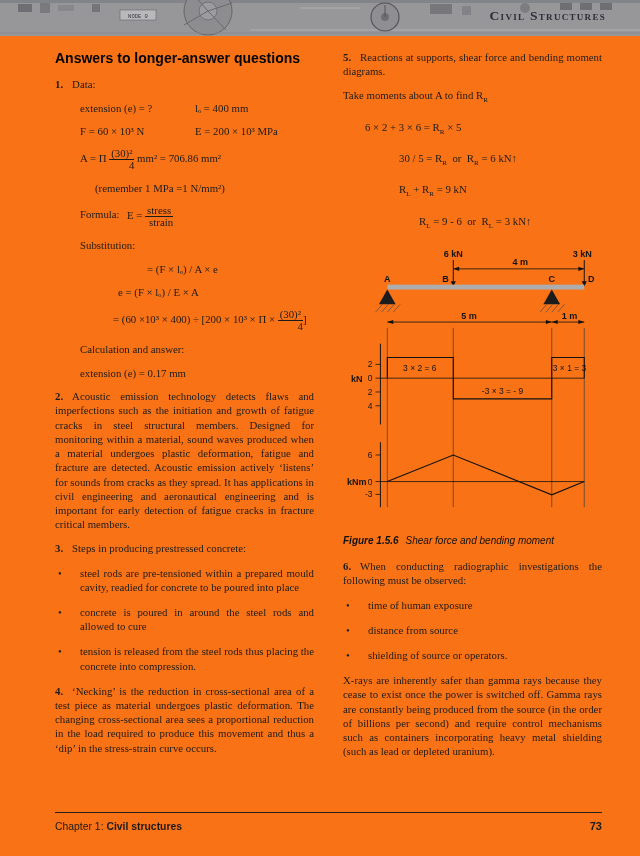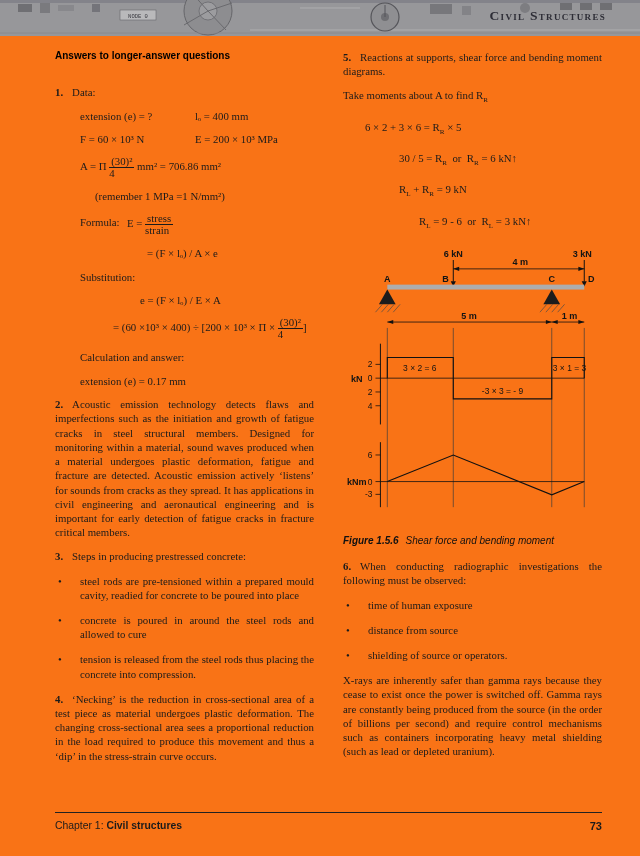--- a/index.html
+++ b/index.html
@@ -9,35 +9,35 @@
 
   
   .banner{position:absolute;top:0;left:0;width:640px;height:36px;background:#97979a}
   .banner svg{display:block}
   .banner-title{position:absolute;right:34px;top:8px;font-variant:small-caps;font-weight:bold;
     letter-spacing:1.3px;font-size:13.5px;color:#2d2d36;font-family:"Liberation Serif",serif}
 
   
   .content{position:absolute;top:50px;left:55px;width:547px;display:flex;gap:29px}
   .col{width:259px}
-  .heading{font-family:"Liberation Sans",sans-serif;font-size:10px;font-weight:bold;color:#000;margin-bottom:24px}
+  .heading{font-family:"Liberation Sans",sans-serif;font-size:14px;font-weight:bold;color:#000;margin-bottom:11px}
 
   p.para{text-align:justify;line-height:14.2px;margin-bottom:10px}
   .num{font-weight:bold;padding-right:9px}
 
   .mrow{line-height:14.6px;margin-bottom:9px}
   .il{margin-left:25px}
   .il2{margin-left:40px}
   .ilf2{margin-left:92px}
-  .ils1{margin-left:85px}
+  .ils1{margin-left:63px}
   .ils2{margin-left:58px}
   .cell{display:inline-block;width:115px}
   .flabel{display:inline-block;width:47px}
 
-  .frac{display:inline-block;text-align:left;vertical-align:-0.75em;line-height:1.08}
+  .frac{display:inline-block;text-align:right;vertical-align:-0.75em;line-height:1.08}
   .frac .fn{display:block;border-bottom:1px solid #1b1b1b;padding:0 2px}
   .frac .fd{display:block}
 
   ul.blist{list-style:none;margin:0 0 10px 0}
   .blist li{position:relative;padding-left:25px;margin-bottom:11px;text-align:justify;line-height:14.2px}
   .blist .dot{position:absolute;left:3px;top:0}
 
   .mline{line-height:14.2px;margin-bottom:12px}
   .mi1{margin-left:22px}
   .mi2{margin-left:56px}
@@ -47,21 +47,21 @@
   .fig{margin:2px 16px 4px 0}
   .figsvg text{font-family:"Liberation Sans",sans-serif;fill:#141414}
   .figsvg .t{font-size:8.6px}
   .figsvg .b{font-size:9.2px;font-weight:bold}
   .caption{font-family:"Liberation Sans",sans-serif;font-style:italic;font-size:10px;margin:0 0 13px 0;color:#111}
   .cap-label{font-weight:bold;margin-right:7px}
 
   
   .footer{position:absolute;left:55px;width:547px;top:812px;font-family:"Liberation Sans",sans-serif;font-size:10.4px}
   .rule{border-top:1.2px solid #222;margin-bottom:7px}
-  .frow{display:flex;justify-content:space-between;align-items:flex-start}
+  .frow{display:flex;justify-content:space-between;align-items:center}
   .fb{font-weight:bold}
   .fr{font-weight:bold;font-size:11px}
 </style>
 </head>
 <body>
 
 <div class="page">
 
   <header class="banner">
     <svg width="640" height="36" viewBox="0 0 640 36">
@@ -97,22 +97,22 @@
     <section class="col">
       <h1 class="heading">Answers to longer-answer questions</h1>
 
       <div class="item">
         <p class="mrow"><span class="num">1.</span><span>Data:</span></p>
         <div class="mrow il"><span class="cell">extension (e) = ?</span><span>lₒ = 400 mm</span></div>
         <div class="mrow il"><span class="cell">F = 60 × 10³ N</span><span>E = 200 × 10³ MPa</span></div>
         <div class="mrow il"><span>A = Π </span><span class="frac"><span class="fn">(30)²</span><span class="fd">4</span></span><span> mm² = 706.86 mm²</span></div>
         <div class="mrow il2"><span>(remember 1 MPa =1 N/mm²)</span></div>
         <div class="mrow il"><span class="flabel">Formula:</span><span>E = </span><span class="frac"><span class="fn">stress</span><span class="fd">strain</span></span></div>
+        <div class="mrow il"><span>Substitution:</span></div>
         <div class="mrow ilf2"><span>= (F × lₒ) / A × e</span></div>
-        <div class="mrow il"><span>Substitution:</span></div>
         <div class="mrow ils1"><span>e = (F × lₒ) / E × A</span></div>
         <div class="mrow ils2"><span>= (60 ×10³ × 400) ÷ [200 × 10³ × Π × </span><span class="frac"><span class="fn">(30)²</span><span class="fd">4</span></span><span>]</span></div>
         <div class="mrow il"><span>Calculation and answer:</span></div>
         <div class="mrow il"><span>extension (e) = 0.17 mm</span></div>
       </div>
 
       <p class="para"><span class="num">2.</span><span>Acoustic emission technology detects flaws and imperfections such as the initiation and growth of fatigue cracks in steel structural members. Designed for monitoring within a material, sound waves produced when a material undergoes plastic deformation, fatigue and fracture are detected. Acoustic emission actively ‘listens’ for sounds from cracks as they spread. It has applications in civil engineering and aeronautical engineering and is important for early detection of fatigue cracks in fracture critical members.</span></p>
 
       <p class="para"><span class="num">3.</span><span>Steps in producing prestressed concrete:</span></p>
       <ul class="blist">

